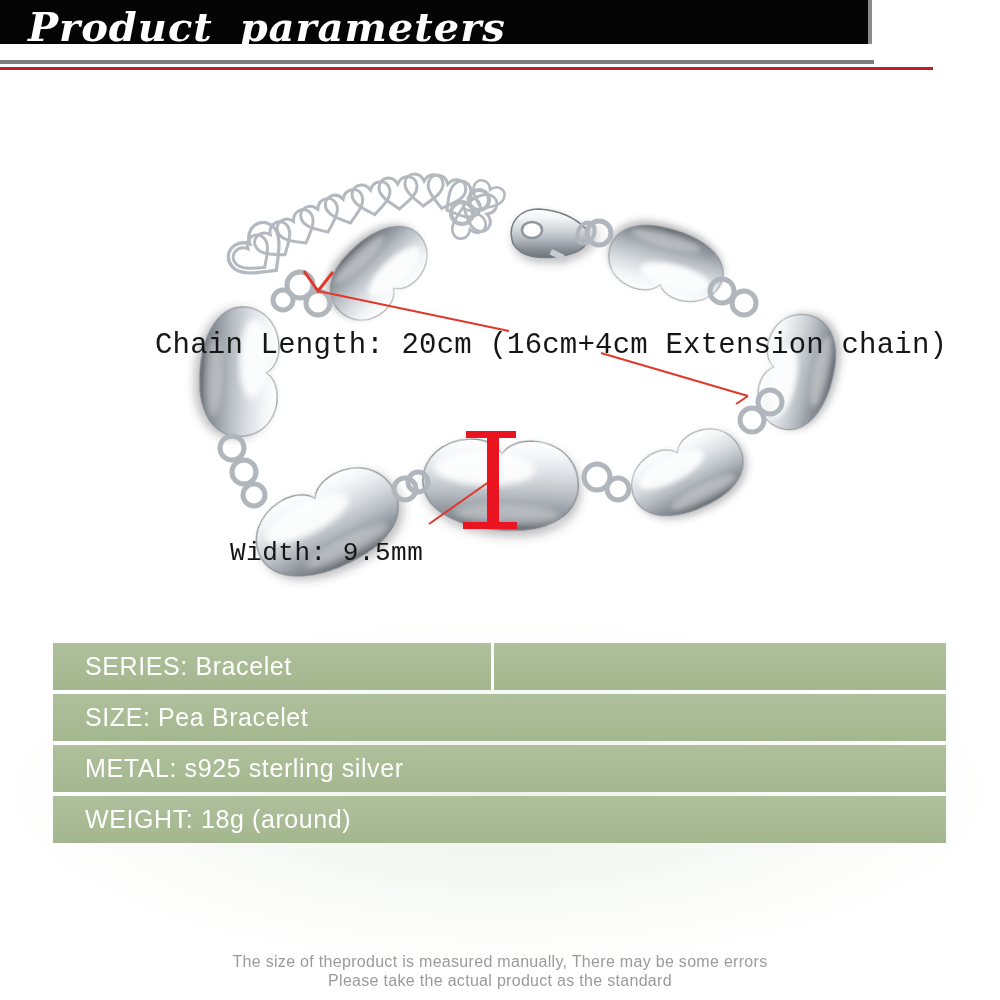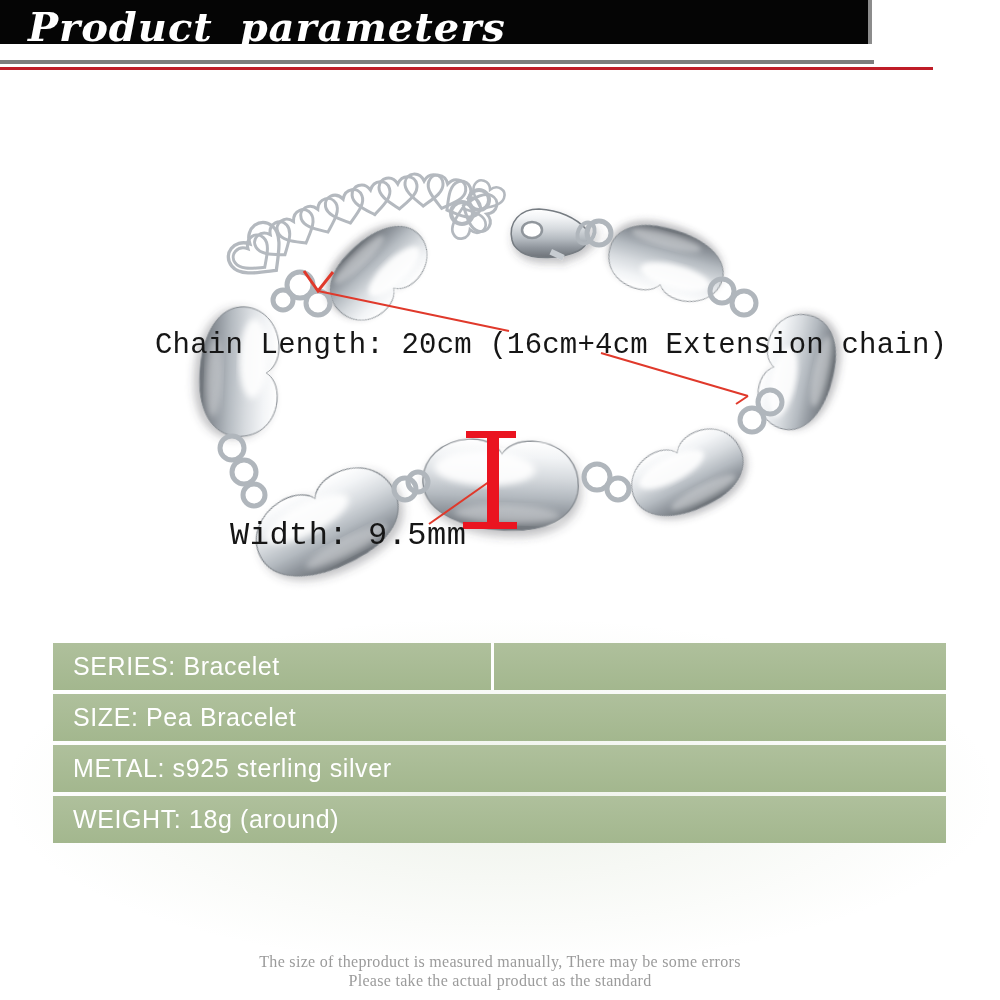--- a/index.html
+++ b/index.html
@@ -15,35 +15,35 @@
   .rule-gray{position:absolute;left:0;top:60px;width:874px;height:4px;background:#7d7d7d;}
   .rule-red{position:absolute;left:0;top:67px;width:933px;height:3px;background:#bf1d28;}
 
   
   .photo{position:absolute;left:150px;top:160px;width:730px;height:450px;z-index:1;}
 
   
   .ann{position:absolute;color:#161616;white-space:nowrap;z-index:2;
        font-family:Liberation Mono, monospace;}
   .ann-chain{left:155px;top:329px;font-size:29px;letter-spacing:0.2px;}
-  .ann-width{left:230px;top:517px;font-size:32px;letter-spacing:0.5px;}
+  .ann-width{left:230px;top:538px;font-size:26px;letter-spacing:0.5px;}
 
   
   .glow{position:absolute;left:10px;top:620px;width:980px;height:345px;z-index:0;
         background:radial-gradient(ellipse at 50% 50%, rgba(168,188,148,0.20) 0%, rgba(168,188,148,0.0) 72%);}
   .spec{position:absolute;left:53px;top:643px;width:893px;z-index:2;}
   .row{position:relative;height:47px;margin-bottom:4px;
        background:linear-gradient(180deg,#afc09c 0%,#a3b78e 100%);
        color:#ffffff;font-size:25px;letter-spacing:0.6px;line-height:47px;
-       padding-left:20px;box-sizing:border-box;white-space:nowrap;}
+       padding-left:32px;box-sizing:border-box;white-space:nowrap;}
   .vdiv{position:absolute;left:438px;top:0;width:3px;height:47px;background:#ffffff;}
 
   
   .footer{position:absolute;left:0;top:952px;width:1000px;text-align:center;z-index:2;
-          color:#9b9b9b;font-family:Liberation Serif, serif;font-size:16px;line-height:19px;
+          color:#9b9b9b;font-family:Liberation Sans, sans-serif;font-size:16px;line-height:19px;
           letter-spacing:0.3px;}
 </style>
 </head>
 <body>
 
 <div class="stage">
 
   <div class="banner">
     <div class="banner-title">Product parameters</div>
   </div>

